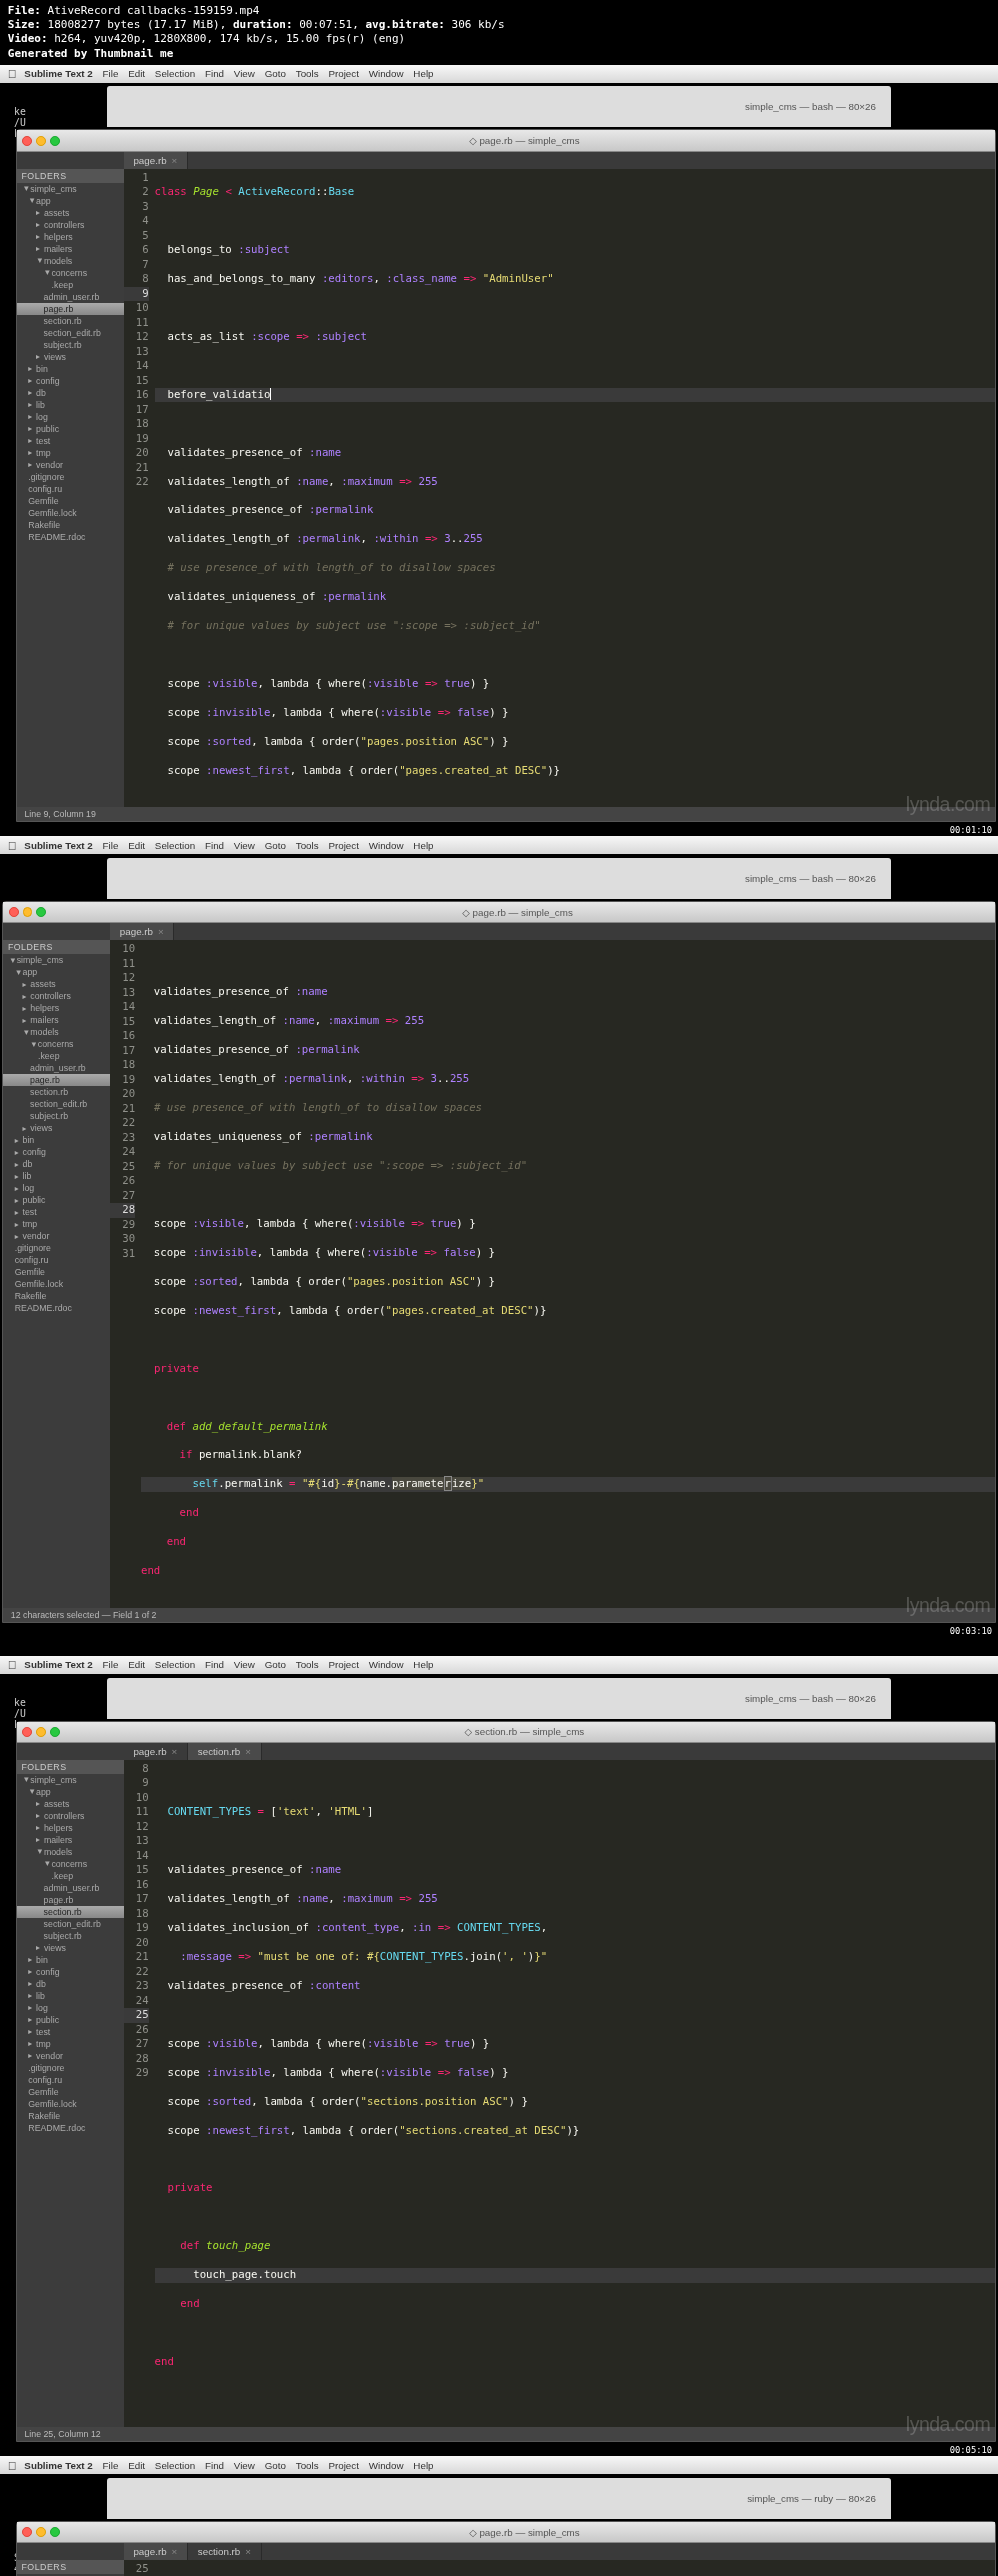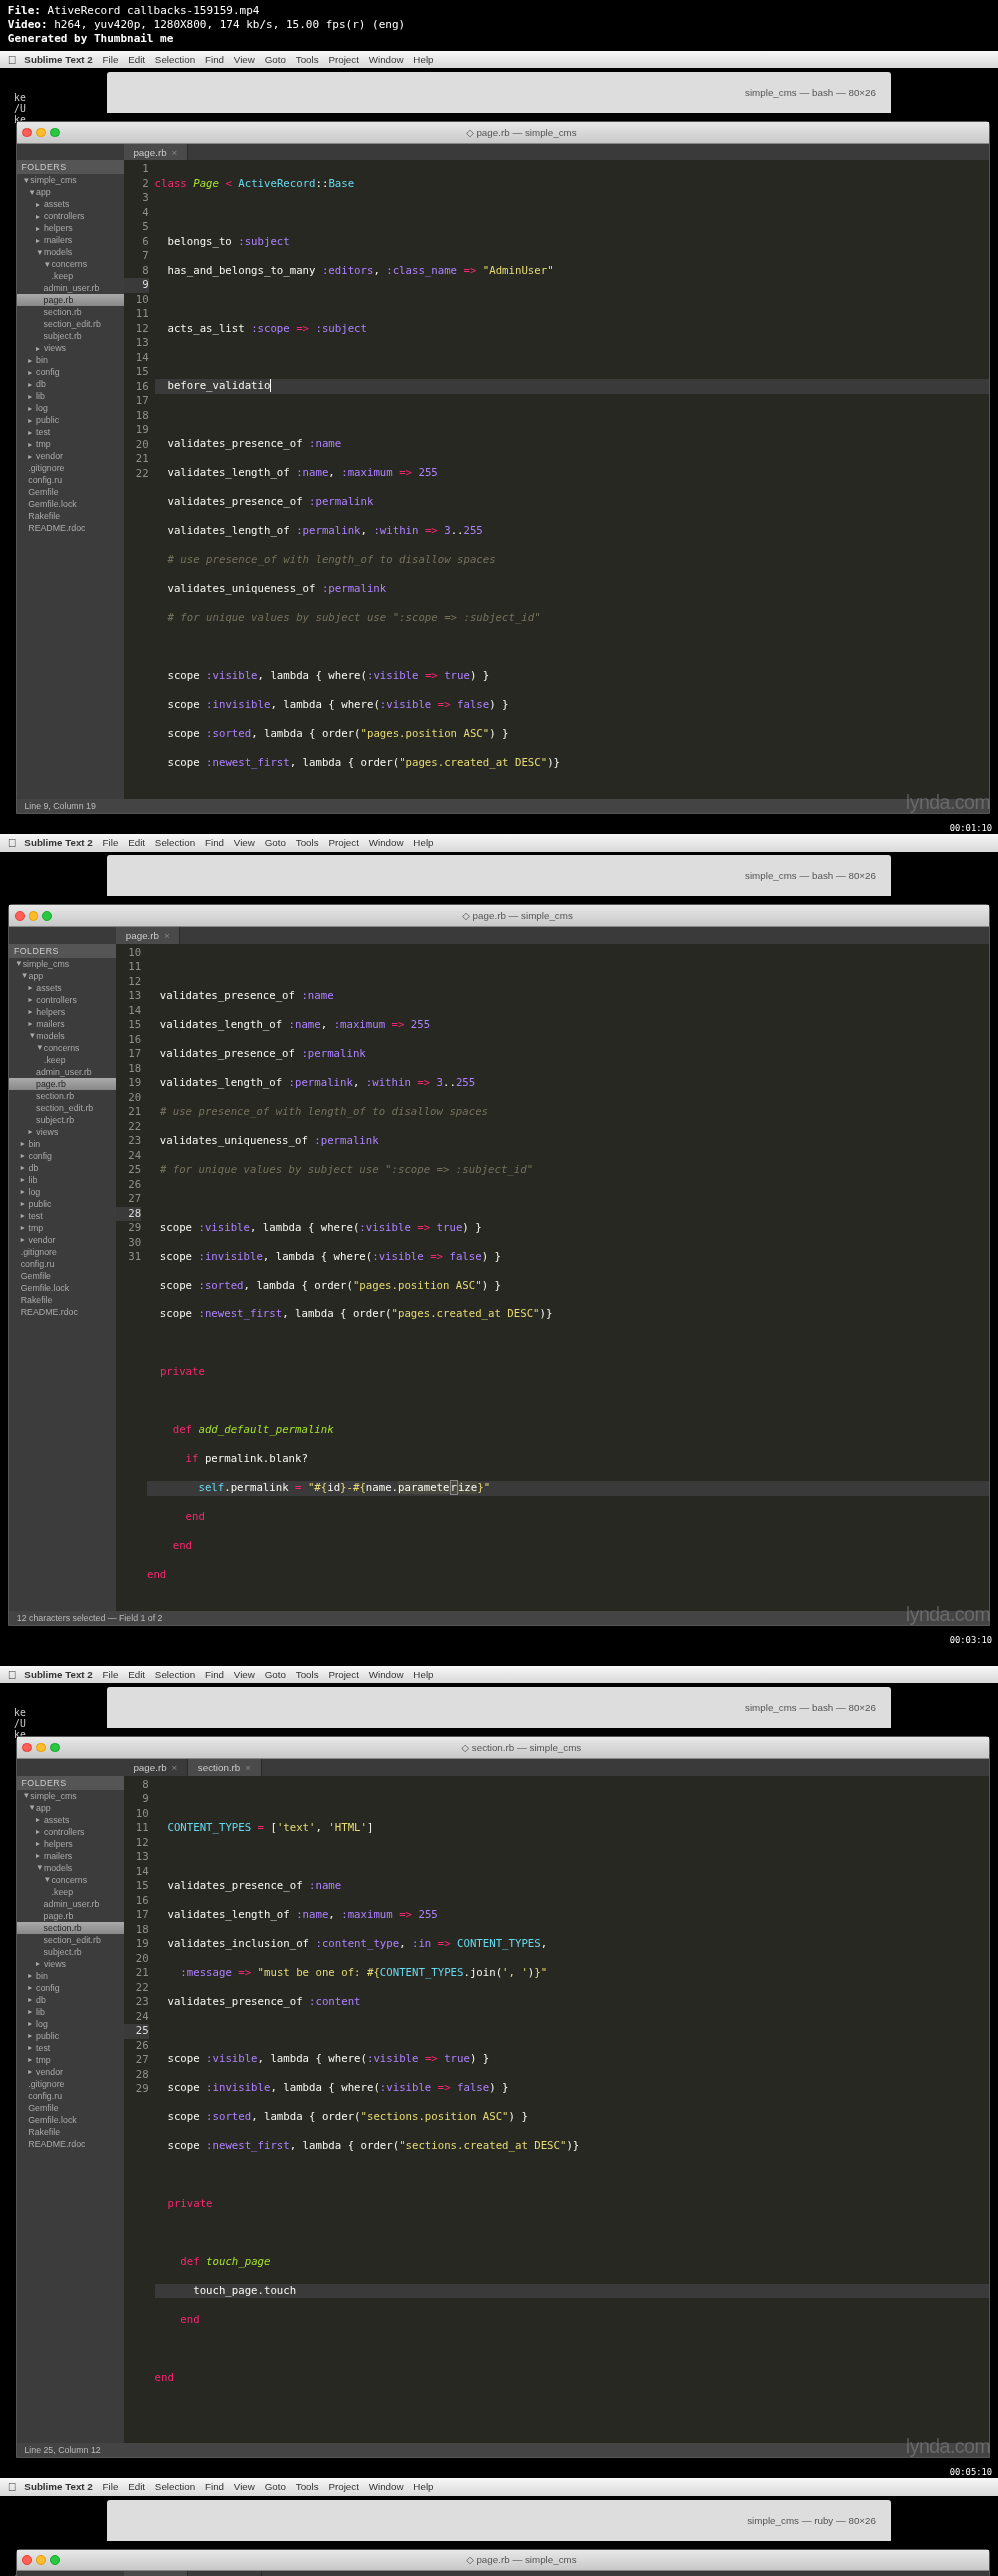--- a/index.html
+++ b/index.html
@@ -4,21 +4,21 @@
 <style>
 * { margin: 0; padding: 0; box-sizing: border-box; }
 body { background: #000; font-family: Monaco, Consolas, monospace; font-size: 9.8px; color: #ccc; width: 998px; }
 .header-info { padding: 3.9px 7.8px; color: #fff; font-size: 11px; line-height: 1.3; }
 .header-info .bold { font-weight: bold; }
 .panel { margin: 0; position: relative; }
 .menubar { background: linear-gradient(#f8f8f8, #d8d8d8); height: 17.6px; display: flex; align-items: center; padding: 0 7.8px; font-size: 9.8px; color: #333; font-family: -apple-system, Helvetica, Arial, sans-serif; }
 .menubar .apple { margin-right: 7.8px; font-size: 11.7px; }
 .menubar .app-name { font-weight: bold; margin-right: 9.8px; }
 .menubar .menu-item { margin-right: 9.8px; }
-.editor-window { background: #272822; position: relative; border: 1px solid #555; border-radius: 3.9px 3.9px 0 0; margin: 8px; }
+.editor-window { background: #272822; position: relative; border: 1px solid #555; border-radius: 3.9px 3.9px 0 0; margin: 2px; }
 .bg-frag { position: absolute; left: 12px; top: 17.6px; width: 17.6px; background: #000; color: #ccc; font-size: 9.8px; padding: 2px; overflow: hidden; }
 .window-chrome { display: flex; height: 21.5px; background: linear-gradient(#e8e8e8, #c8c8c8); align-items: center; padding: 0 5.9px; border-bottom: 1px solid #888; }
 .traffic { display: flex; gap: 3.9px; }
 .traffic span { width: 9.8px; height: 9.8px; border-radius: 50%; display: block; }
 .tl-red { background: #ff5f57; border: 1px solid #e33e32; }
 .tl-yellow { background: #febc2e; border: 1px solid #e09e00; }
 .tl-green { background: #28c840; border: 1px solid #14a82c; }
 .term-title { background: #ddd; text-align: right; font-size: 9.8px; color: #555; font-family: Helvetica, Arial, sans-serif; padding: 15px; border-radius: 2.9px 2.9px 0 0; margin: 3.9px 107px 0 107px; }
 .tabs-row { display: flex; background: #3a3a3a; padding-left: 107px; }
 .tab { background: #4a4a4a; color: #ccc; padding: 2.9px 9.8px; font-size: 9.8px; font-family: Helvetica, Arial, sans-serif; display: flex; align-items: center; gap: 4.9px; border-right: 1px solid #2a2a2a; }
@@ -53,20 +53,21 @@
 .code .sel { background: #49483e; }
 .statusbar { background: #444; color: #bbb; font-size: 8.8px; padding: 2px 7.8px; font-family: Helvetica, Arial, sans-serif; }
 .watermark { position: absolute; right: 7.8px; bottom: 20px; color: rgba(200,200,200,0.28); font-family: Arial, sans-serif; font-size: 19.5px; letter-spacing: -0.5px; }
 .timecode { text-align: right; color: #fff; font-size: 8.8px; padding: 1px 5.9px; background: #000; }
 </style>
 </head>
 <body>
 
 <div class="header-info">
   <div><span class="bold">File:</span> <span>AtiveRecord callbacks-159159.mp4</span></div>
+  <div><span class="bold">Size:</span> <span>18008277 bytes (17.17 MiB),</span> <span class="bold">duration:</span> <span>00:07:51,</span> <span class="bold">avg.bitrate:</span> <span>306 kb/s</span></div>
   <div><span class="bold">Video:</span> <span>h264, yuv420p, 1280X800, 174 kb/s, 15.00 fps(r) (eng)</span></div>
   <div class="bold">Generated by Thumbnail me</div>
 </div>
 
 <div class="panel">
   <div class="menubar">
     <span class="apple"></span>
     <span class="app-name">Sublime Text 2</span>
     <span class="menu-item">File</span>
     <span class="menu-item">Edit</span>

